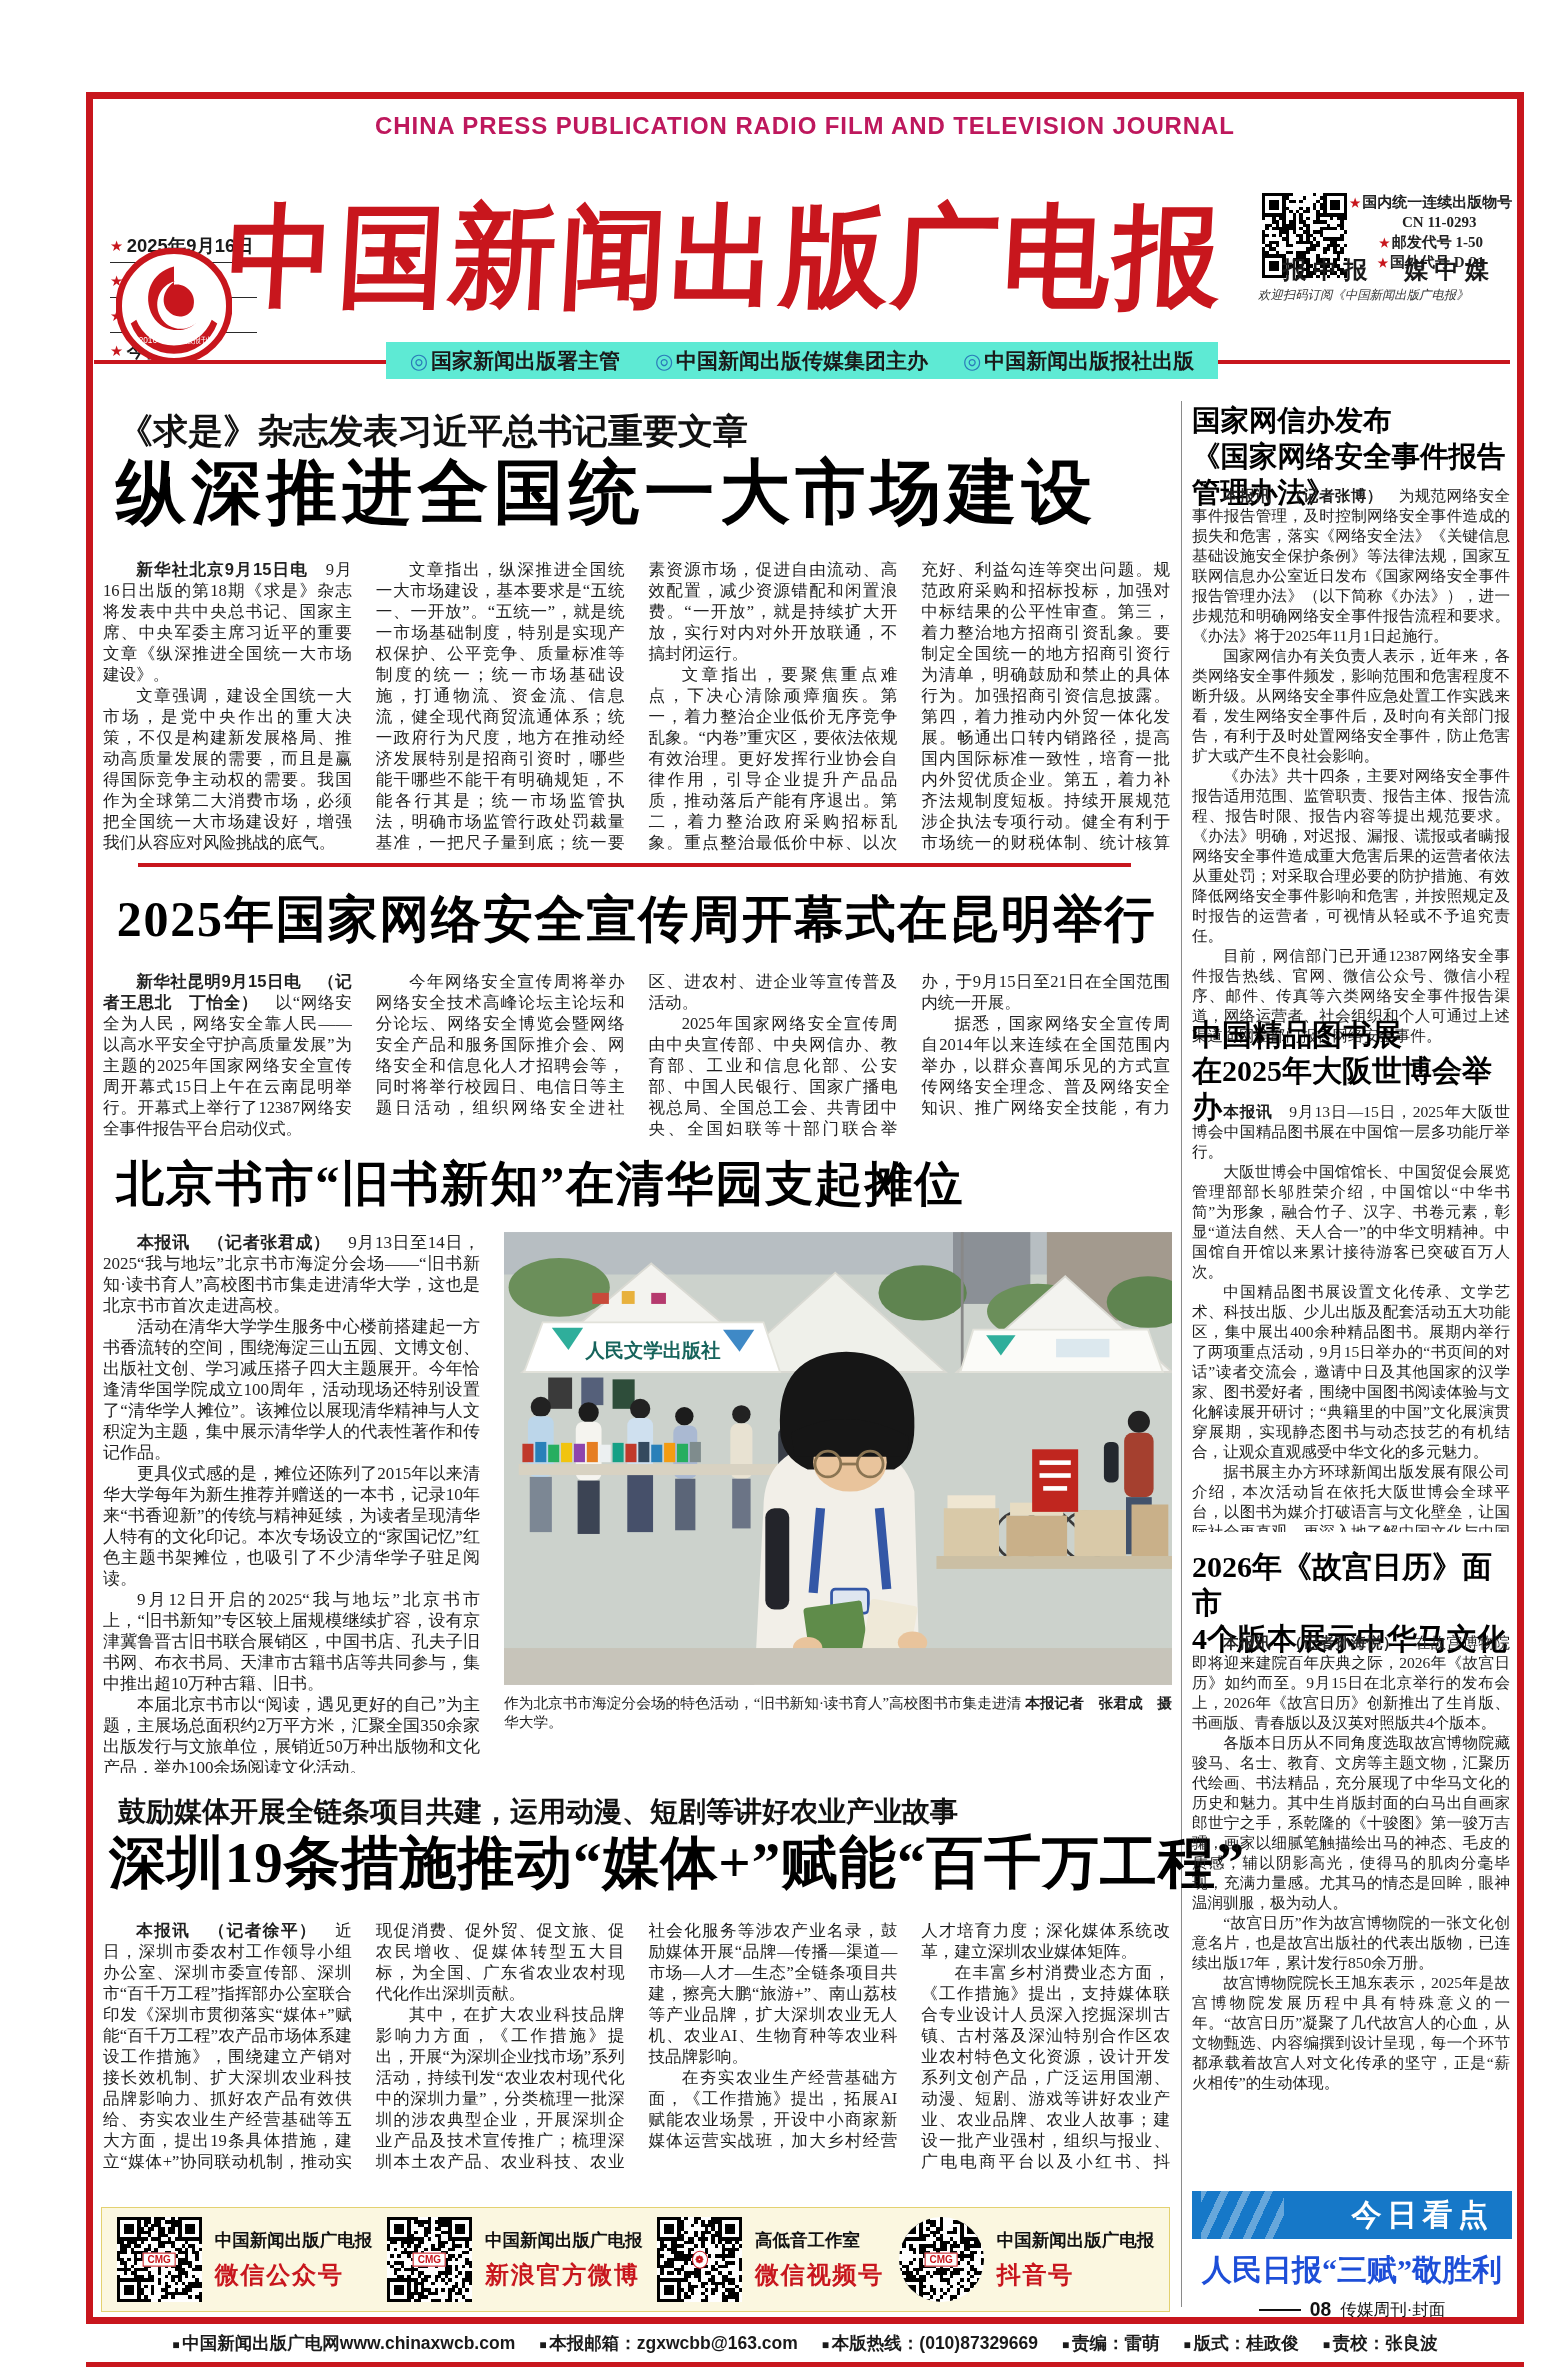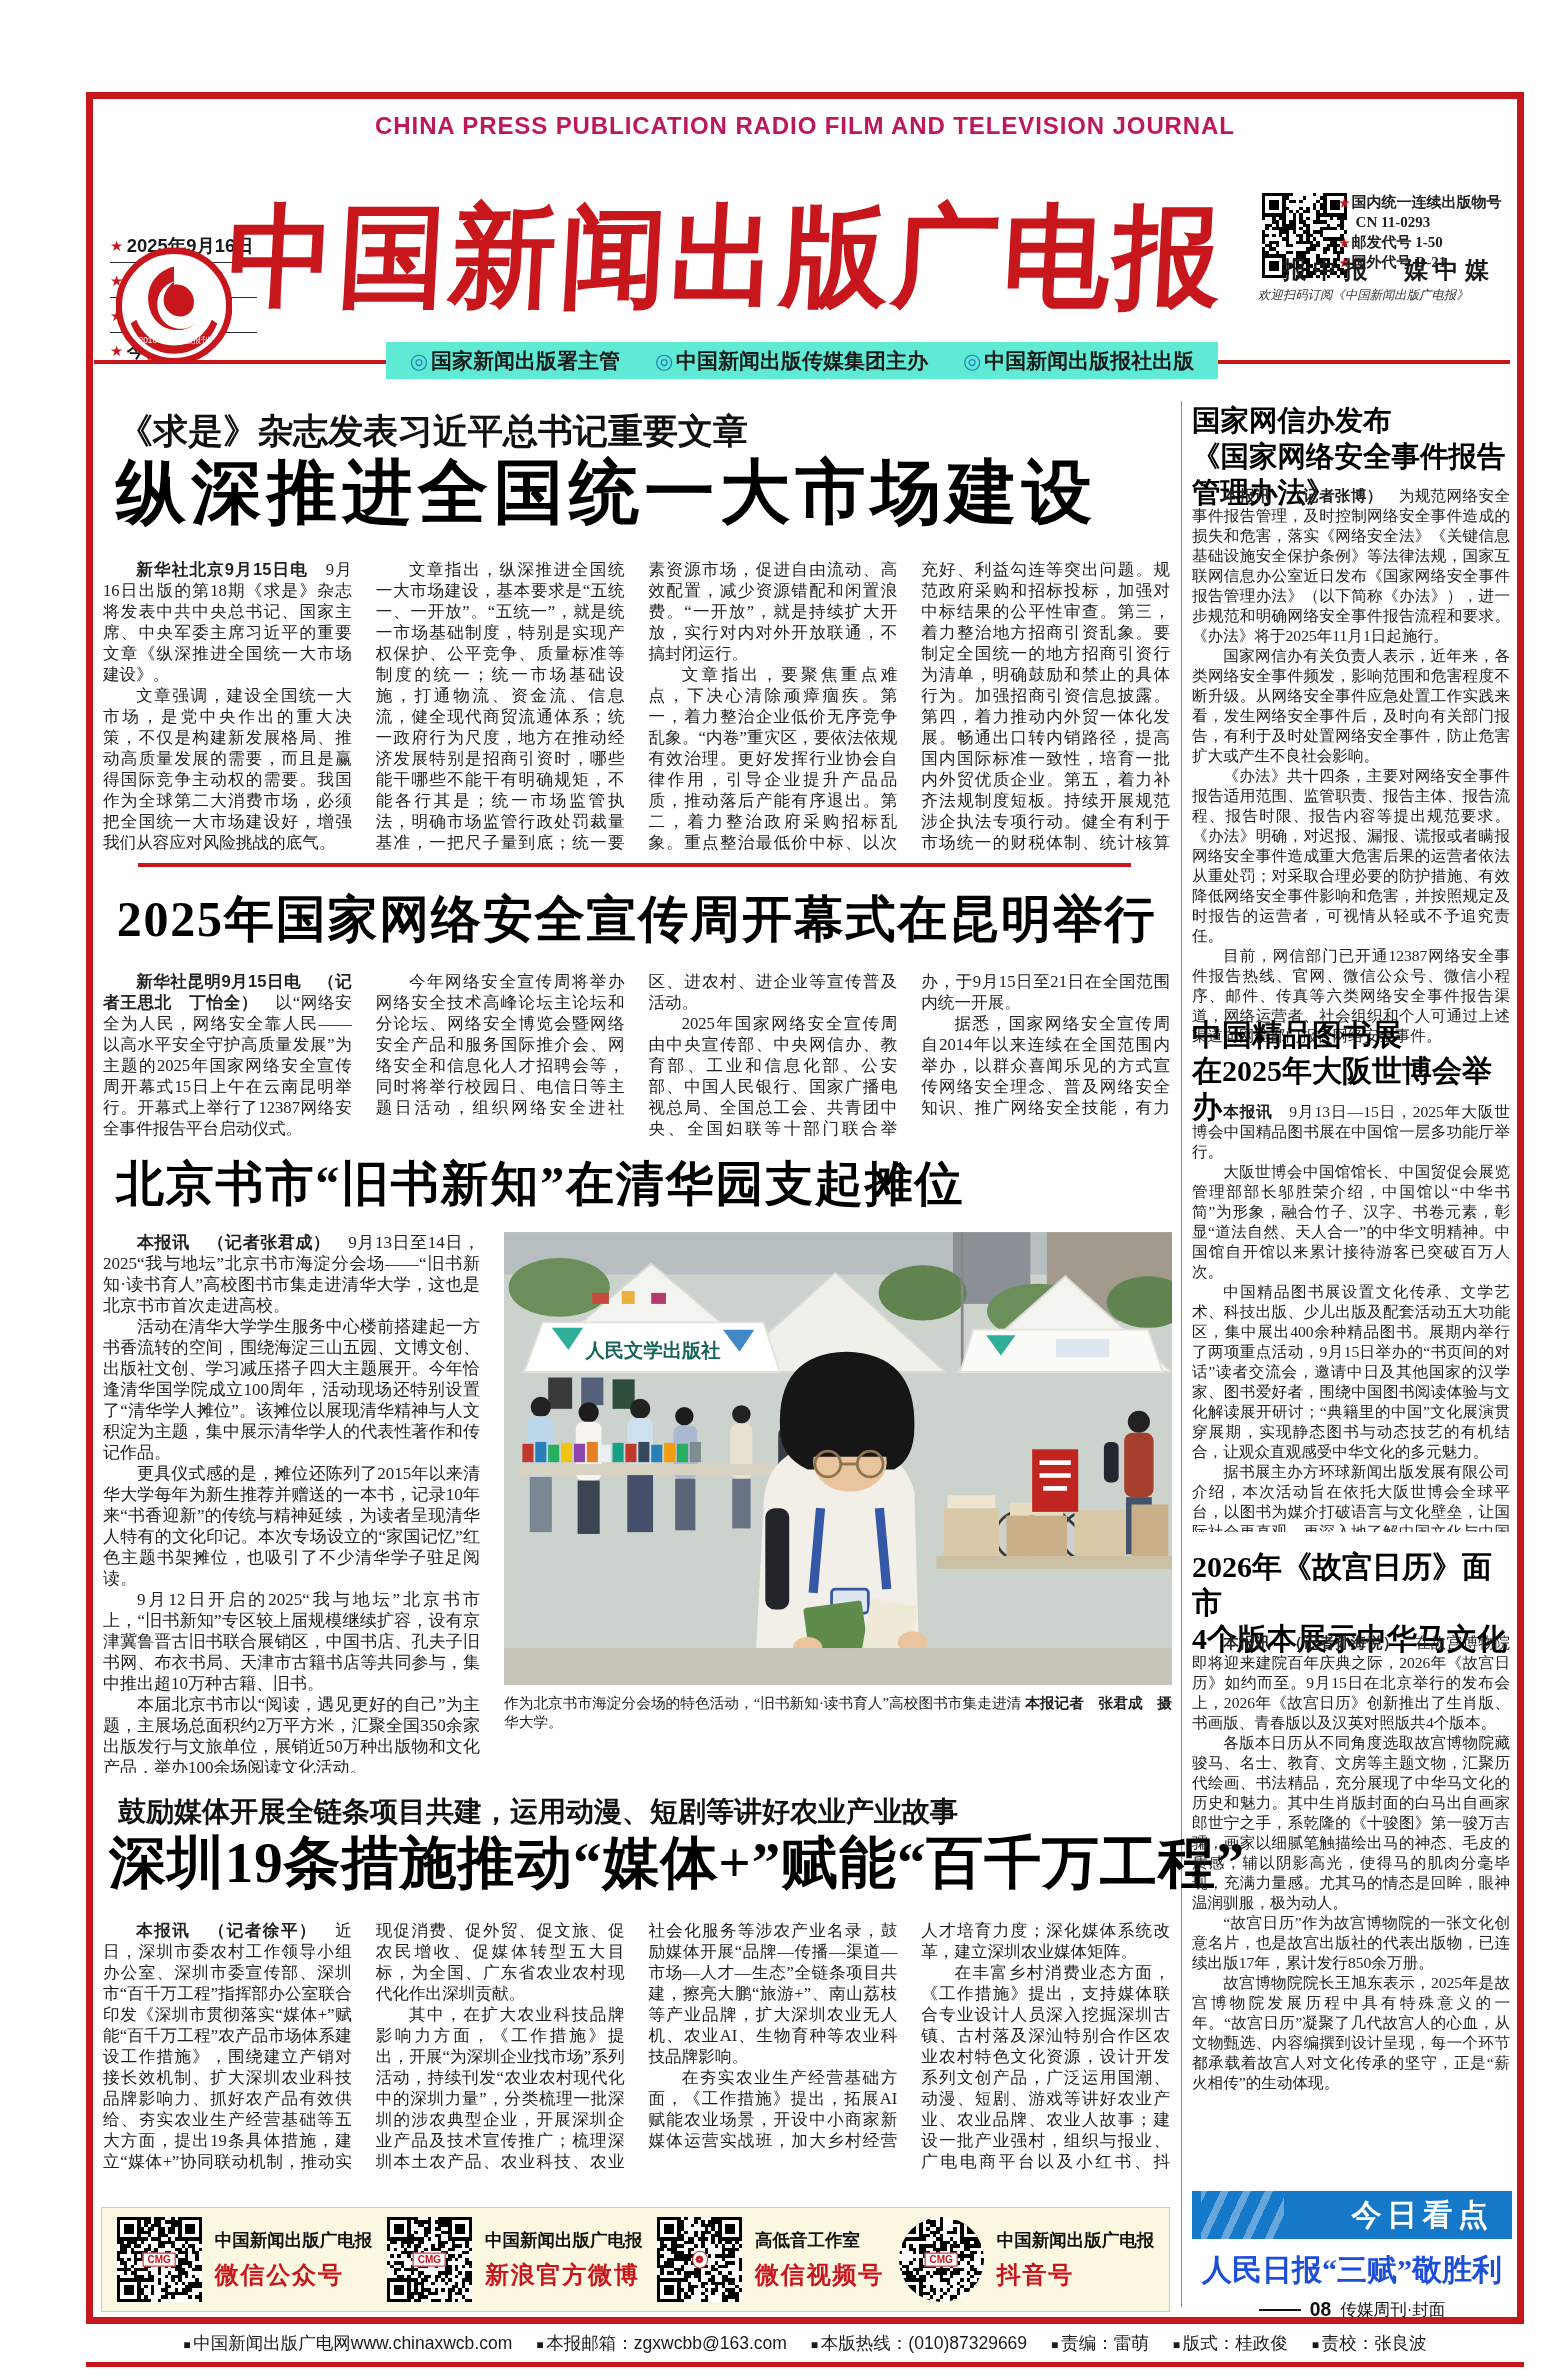--- a/index.html
+++ b/index.html
@@ -17,21 +17,21 @@
              font-weight:bold;font-size:24px;letter-spacing:0.9px;}
   .date-block{left:110px;top:228px;width:147px;}
   .date-row{display:flex;align-items:center;gap:3.7px;height:34px;border-bottom:1.8px solid #2a2a2a;
             font-weight:bold;font-size:18.4px;}
   .date-row.last{border-bottom:none;}
   .star{color:var(--red);font-size:14.7px;}
   .brand{left:228px;top:189px;width:1039px;color:var(--red);font-weight:900;
          font-size:107px;line-height:138px;letter-spacing:3.7px;transform:skewX(-3deg) scaleY(1.04);
          white-space:nowrap;}
   .mast-qr{left:1262px;top:193px;width:68px;height:68px;}
-  .codes{left:1339px;top:193px;width:184px;font-size:15px;line-height:19.3px;font-weight:bold;color:#222;}
+  .codes{left:1339px;top:193px;width:184px;font-size:15px;line-height:19.3px;font-weight:bold;color:#222;text-align:center;}
   .codes .star{font-size:12px;margin-right:1.8px;}
   .slogan{left:1262px;top:254px;width:254px;text-align:center;font-weight:800;font-size:24px;
           letter-spacing:6.4px;white-space:nowrap;}
   .subscribe{left:1258px;top:287px;width:267px;font-size:12.4px;font-style:italic;color:#333;white-space:nowrap;}
   .band-line{left:94px;top:360px;width:1416px;height:3.7px;background:var(--red);}
   .pub-row{left:94px;top:342px;width:1416px;display:flex;justify-content:center;}
   .pub-inner{background:#5eead4;padding:0 24px;display:flex;gap:35px;font-weight:bold;font-size:21px;
              line-height:37px;}
   .pub-item .circ{color:#2b7bb9;font-weight:normal;margin-right:2.8px;}
   .logo{left:116px;top:248px;width:116px;height:116px;}
@@ -87,21 +87,21 @@
                    background:repeating-linear-gradient(115deg,rgba(255,255,255,.35) 0 7.4px,transparent 7.4px 20px);}
   .today-label{color:#fff;font-weight:800;font-size:30px;letter-spacing:5.5px;}
   .today-title{left:1192px;top:2250px;width:320px;text-align:center;font-weight:900;font-size:30px;
                color:#1d4ed8;white-space:nowrap;}
   .pageref{left:1192px;top:2299px;width:320px;display:flex;align-items:center;justify-content:center;
            gap:9.2px;font-size:16.6px;color:#111;}
   .pageref .dash{width:42px;height:2.8px;background:#111;}
   .pageref .no{font-weight:800;font-size:19.3px;}
   
   .footer-row{left:86px;top:2331px;width:1438px;display:flex;justify-content:center;gap:24px;
-              font-weight:400;font-size:17.5px;white-space:nowrap;align-items:center;}
+              font-weight:700;font-size:17.5px;white-space:nowrap;align-items:center;}
   .footer-row .sq{font-size:12px;margin-right:2.8px;}
   .bottom-rule{left:86px;top:2362px;width:1438px;height:4.6px;background:var(--red);}
 </style>
 </head>
 <body>
 
 <div class="page">
 
   <div class="abs frame"></div>
 

